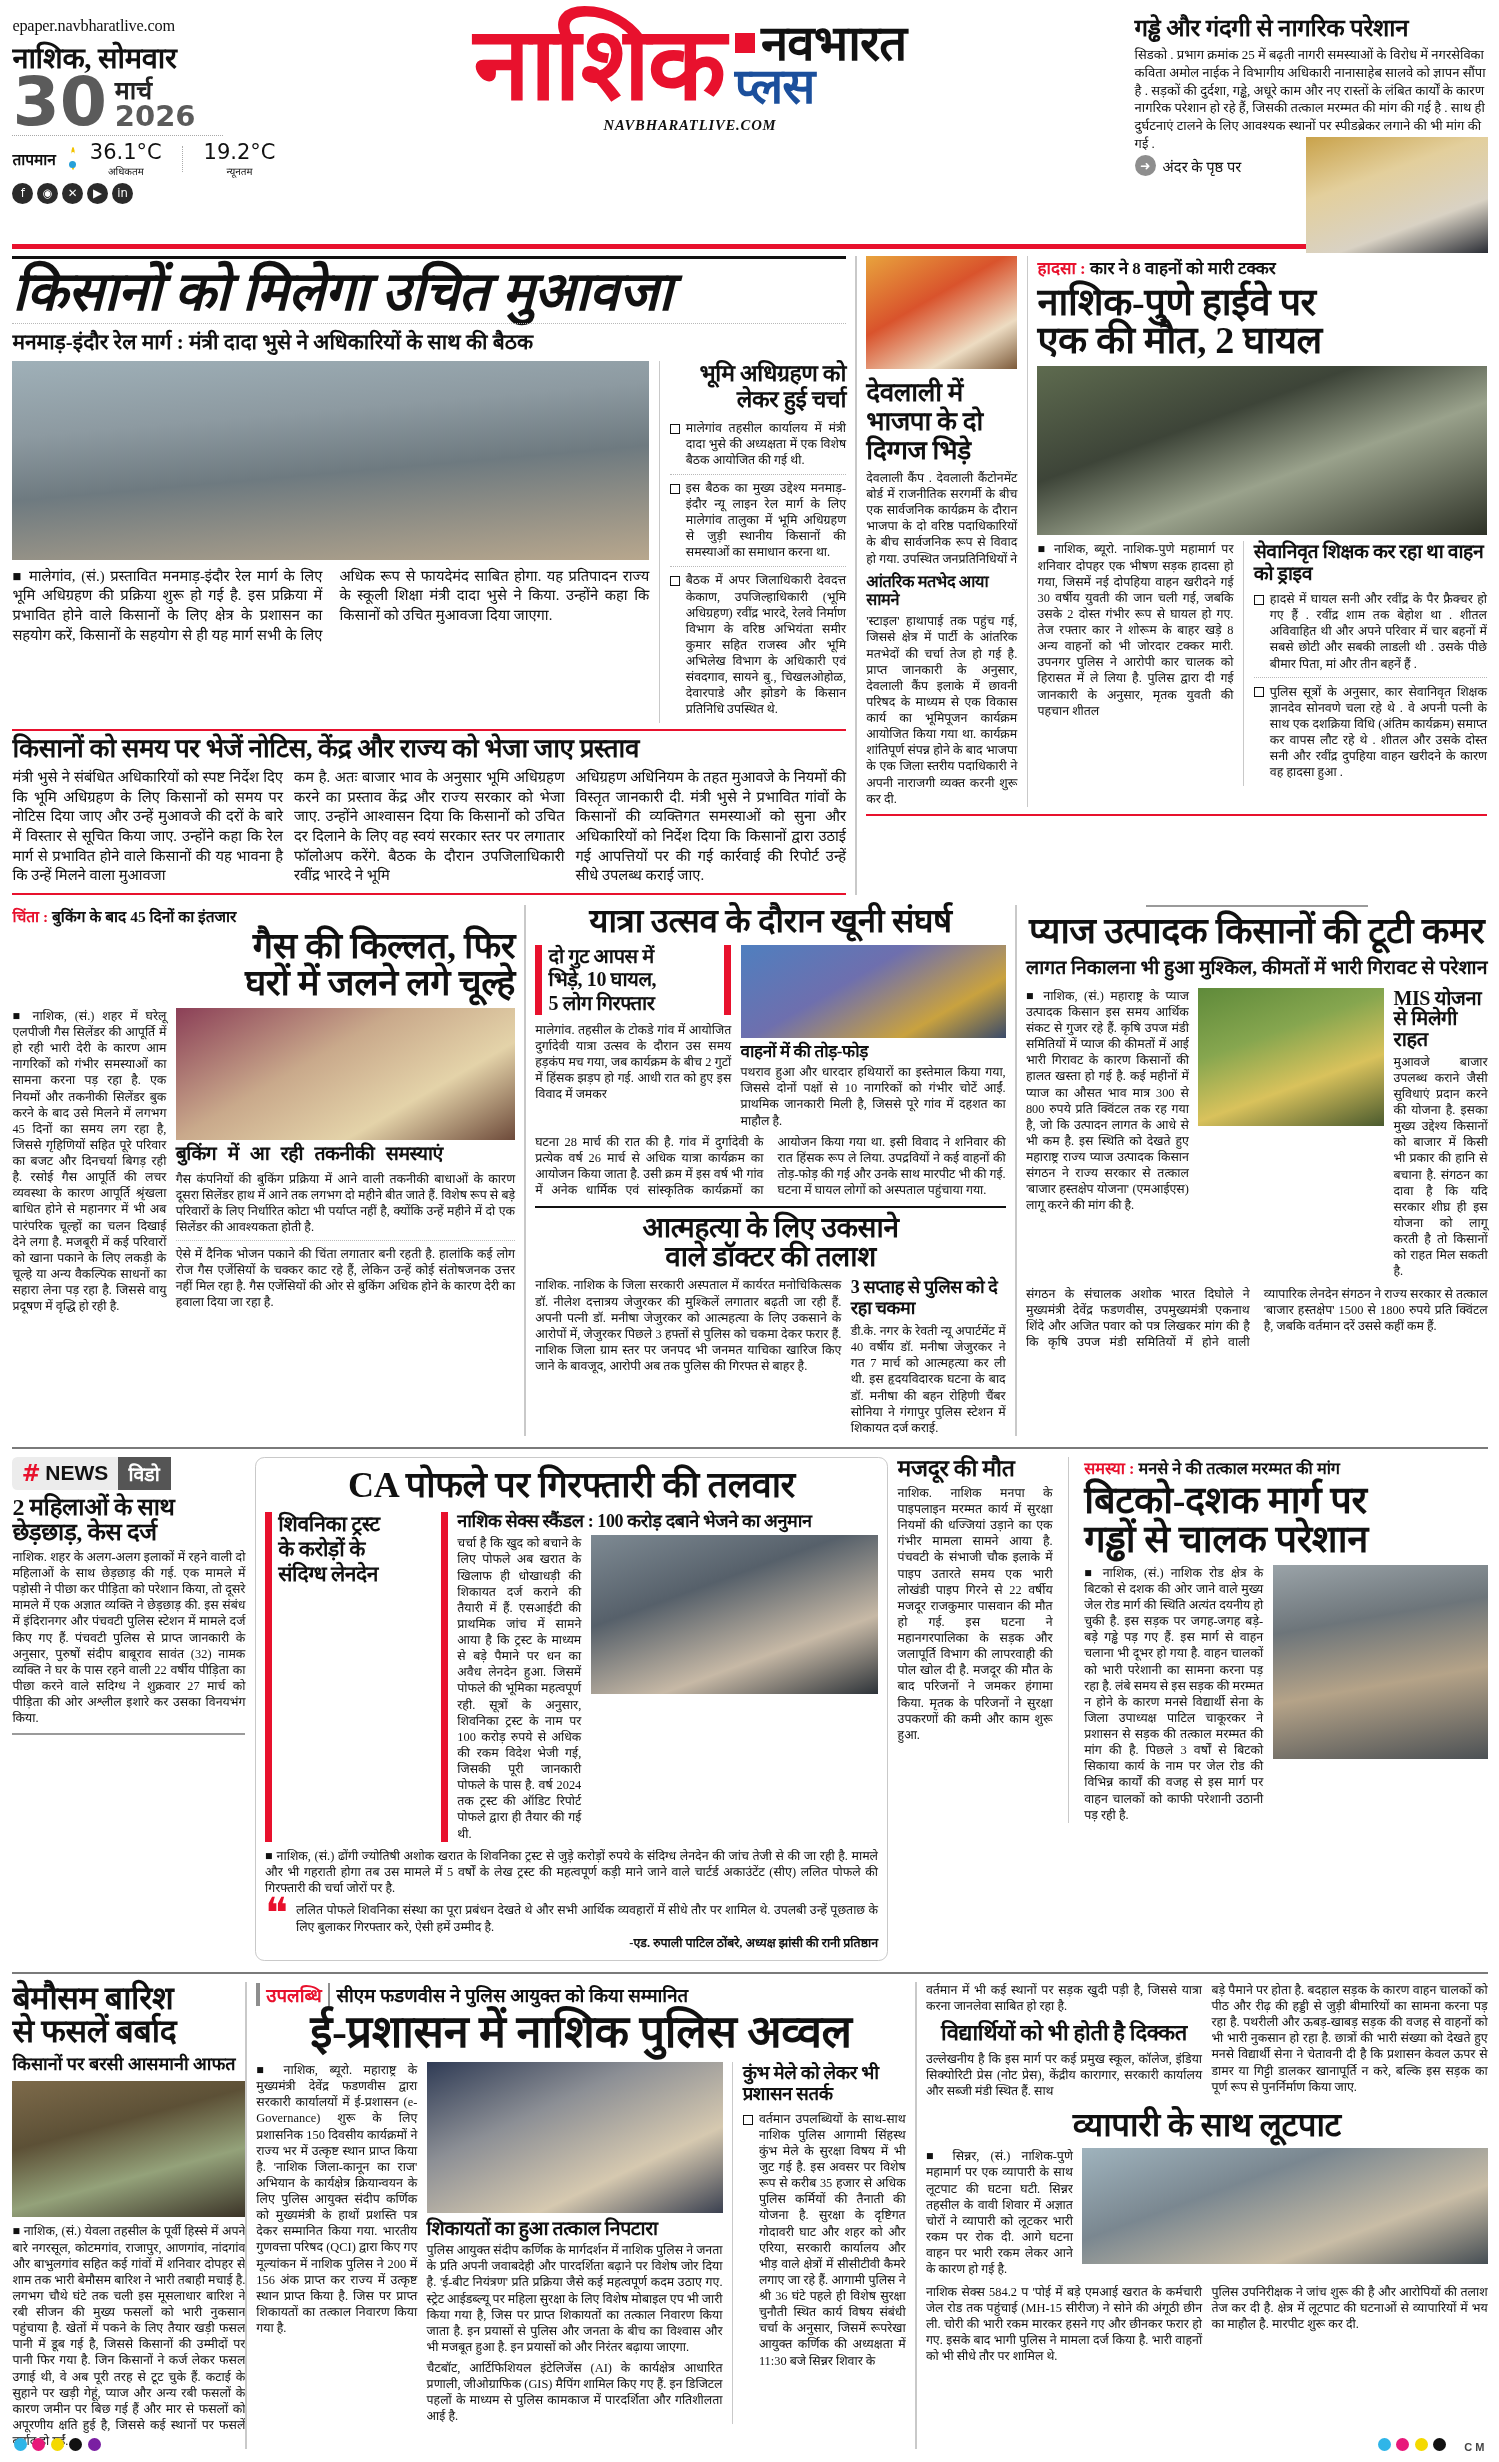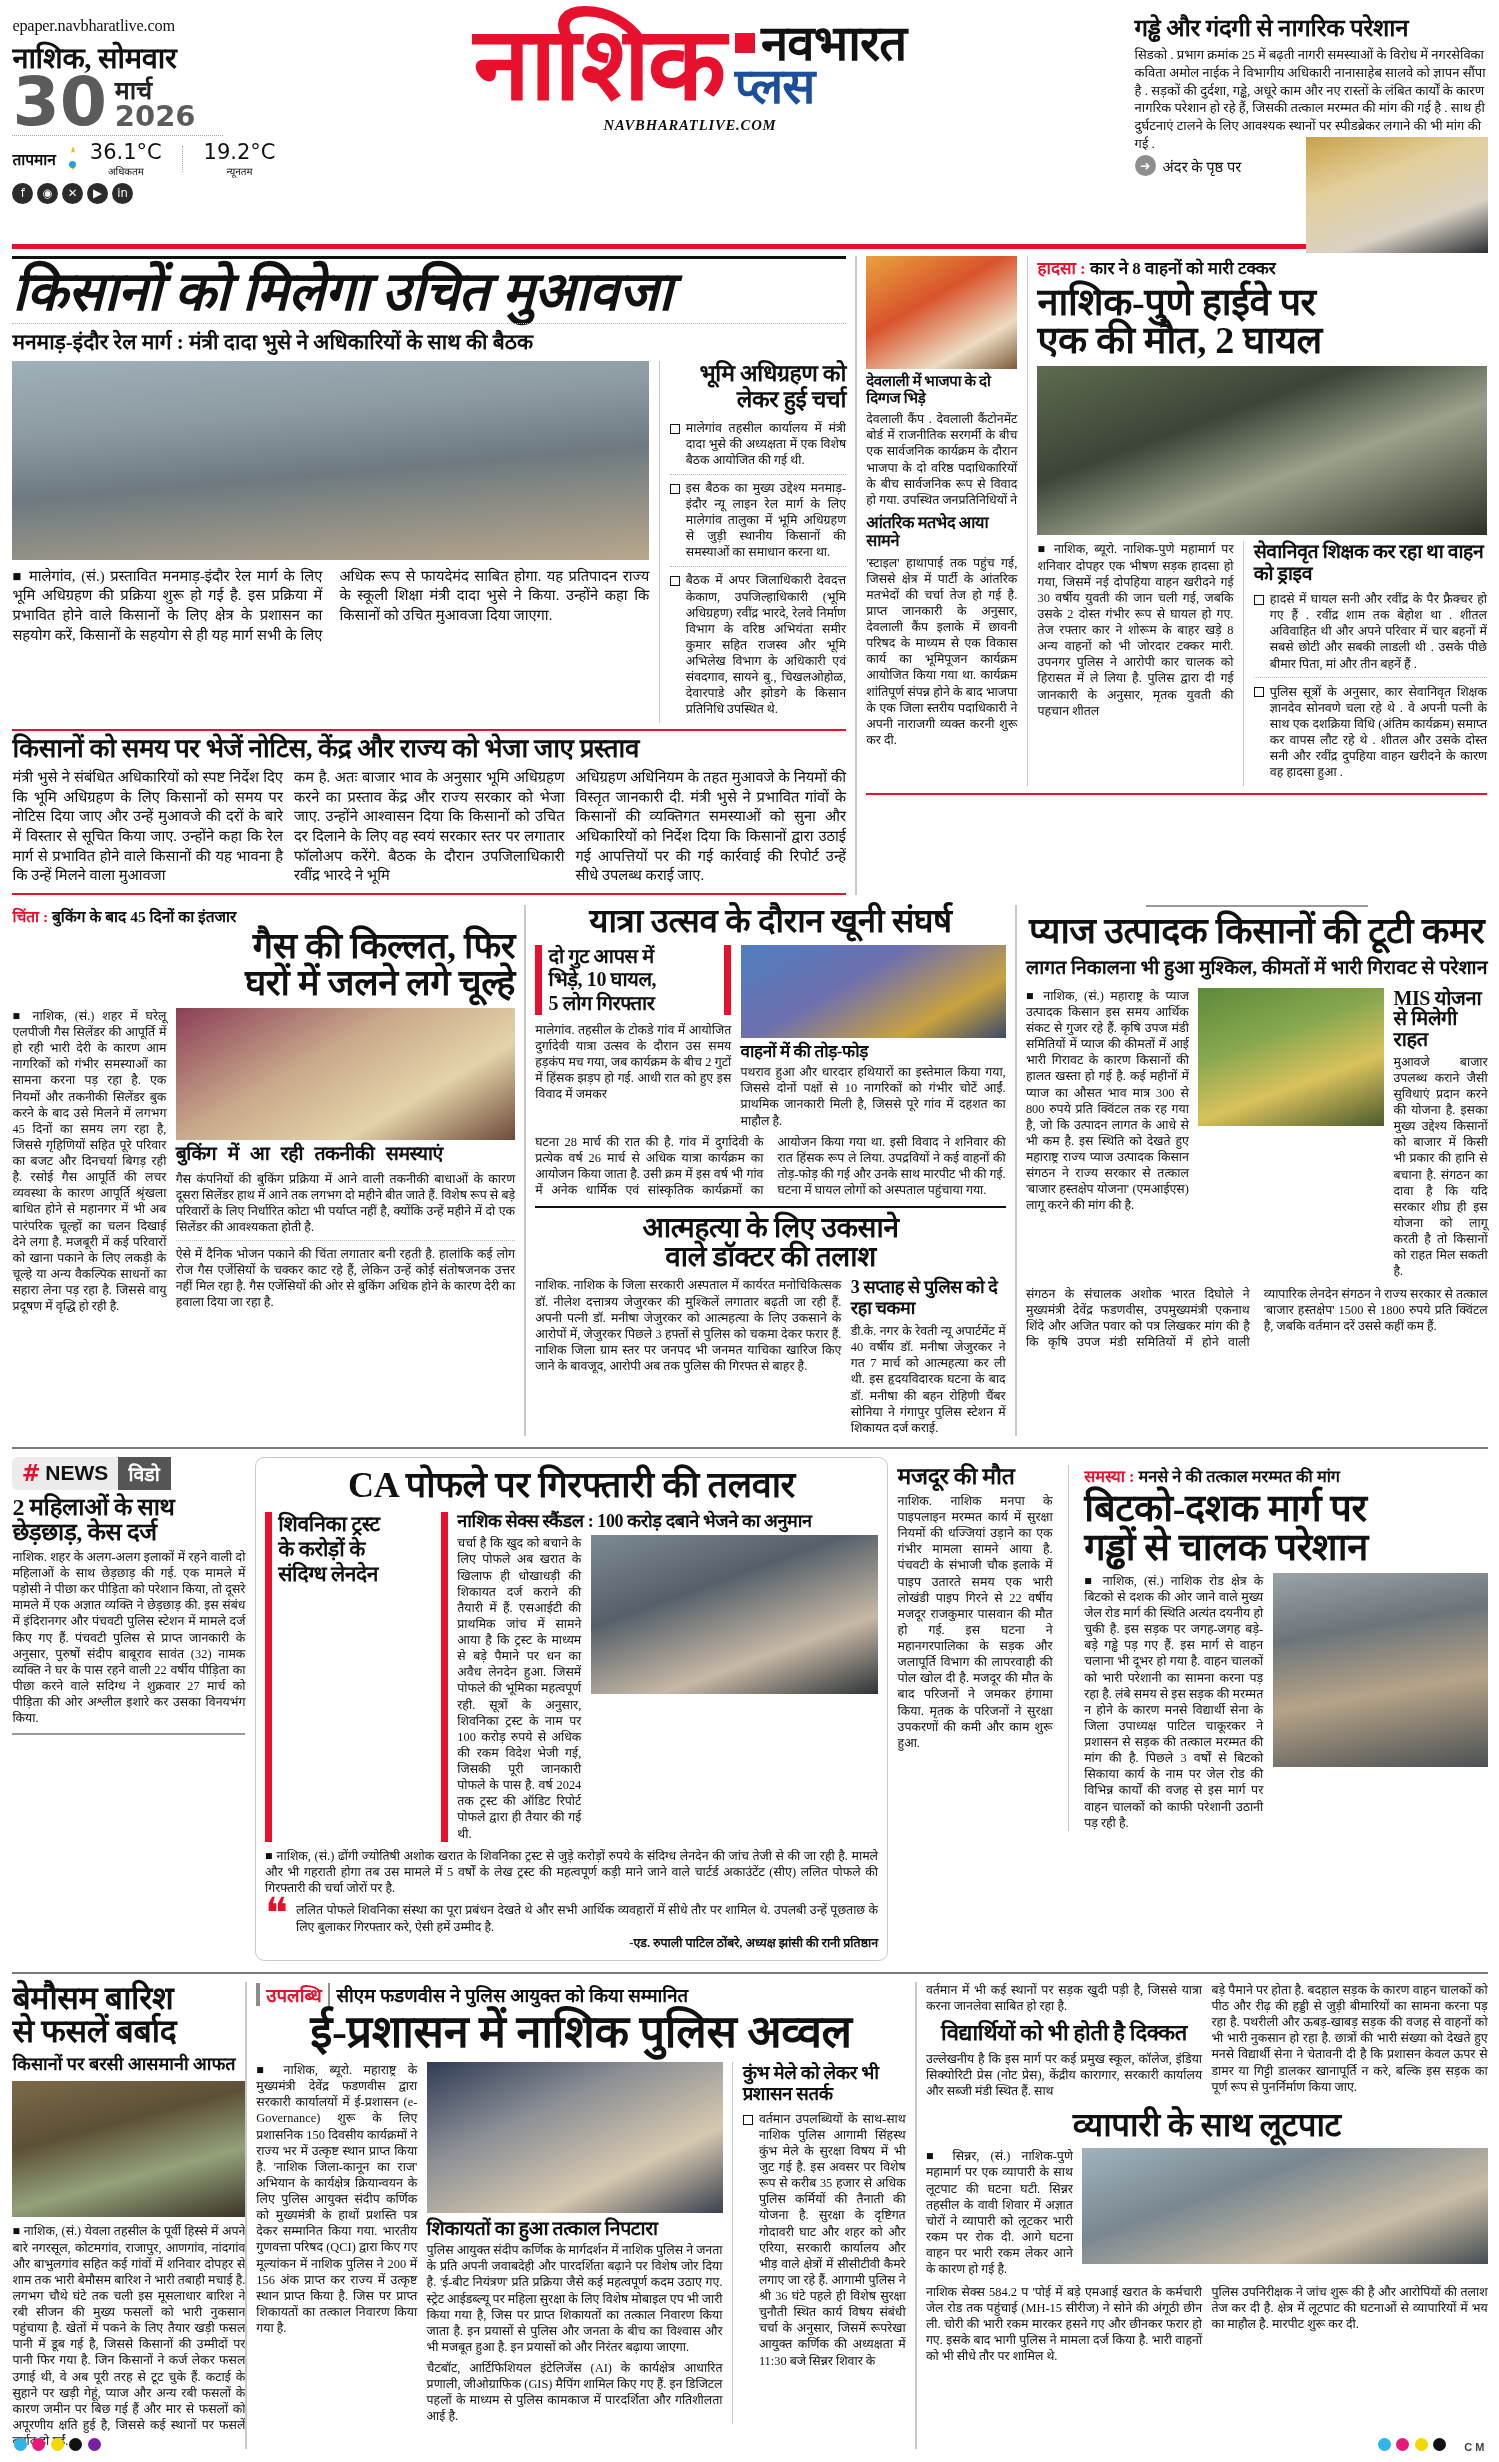--- a/index.html
+++ b/index.html
@@ -188,21 +188,21 @@
       <div class="rule-red-thin" style="margin-top:7px;"></div>
     </div>
 
     <div class="vline"></div>
 
     <div class="col" style="width:630px; padding-left:9.3px;">
       <div style="display:flex; gap:9.3px;">
         <div style="width:151px;">
           <div class="photo" style="width:100%;height:113px;
                background:linear-gradient(150deg,#e8a33d 0%,#d9532c 40%,#eddcc2 75%,#7c5a3a 100%);"></div>
-          <div class="hdl" style="font-size:15px;margin-top:4px;line-height:1.1;">देवलाली में भाजपा के दो दिग्गज भिड़े</div>
+          <div class="hdl" style="font-size:26px;margin-top:10px;line-height:1.1;">देवलाली में भाजपा के दो दिग्गज भिड़े</div>
           <div class="body-txt xs" style="margin-top:4.7px;">देवलाली कैंप . देवलाली कैंटोनमेंट बोर्ड में राजनीतिक सरगर्मी के बीच एक सार्वजनिक कार्यक्रम के दौरान भाजपा के दो वरिष्ठ पदाधिकारियों के बीच सार्वजनिक रूप से विवाद हो गया. उपस्थित जनप्रतिनिधियों ने</div>
           <div class="hdl" style="font-size:16.3px;margin-top:6.2px;line-height:1.12;">आंतरिक मतभेद आया सामने</div>
           <div class="body-txt xs" style="margin-top:3.9px;">'स्टाइल' हाथापाई तक पहुंच गई, जिससे क्षेत्र में पार्टी के आंतरिक मतभेदों की चर्चा तेज हो गई है. प्राप्त जानकारी के अनुसार, देवलाली कैंप इलाके में छावनी परिषद के माध्यम से एक विकास कार्य का भूमिपूजन कार्यक्रम आयोजित किया गया था. कार्यक्रम शांतिपूर्ण संपन्न होने के बाद भाजपा के एक जिला स्तरीय पदाधिकारी ने अपनी नाराजगी व्यक्त करनी शुरू कर दी.</div>
         </div>
         <div class="vline"></div>
         <div style="flex:1;">
           <div class="kicker">
             <span class="red">हादसा :</span><span> कार ने 8 वाहनों को मारी टक्कर</span>
           </div>
           <div class="hdl" style="font-size:38px;margin-top:3.1px;">नाशिक-पुणे हाईवे पर</div>
@@ -352,21 +352,21 @@
       <div style="display:flex;gap:7.8px;margin-top:6.2px;align-items:flex-start;">
         <div style="font-size:43px;color:#e8112d;line-height:0.55;font-family:'DejaVu Serif',serif;">❝</div>
         <div style="flex:1;">
           <div class="body-txt xs">ललित पोफले शिवनिका संस्था का पूरा प्रबंधन देखते थे और सभी आर्थिक व्यवहारों में सीधे तौर पर शामिल थे. उपलबी उन्हें पूछताछ के लिए बुलाकर गिरफ्तार करे, ऐसी हमें उम्मीद है.</div>
           <div class="body-txt xs" style="text-align:right;font-weight:bold;">-एड. रुपाली पाटिल ठोंबरे, अध्यक्ष झांसी की रानी प्रतिष्ठान</div>
         </div>
       </div>
     </div>
 
     <div style="width:590px;">
-      <div style="display:flex;gap:15px;margin-top:8px;">
+      <div style="display:flex;gap:15px;">
         <div style="width:155px;">
           <div class="hdl" style="font-size:23px;">मजदूर की मौत</div>
           <div class="body-txt xs" style="margin-top:4.7px;">नाशिक. नाशिक मनपा के पाइपलाइन मरम्मत कार्य में सुरक्षा नियमों की धज्जियां उड़ाने का एक गंभीर मामला सामने आया है. पंचवटी के संभाजी चौक इलाके में पाइप उतारते समय एक भारी लोखंडी पाइप गिरने से 22 वर्षीय मजदूर राजकुमार पासवान की मौत हो गई. इस घटना ने महानगरपालिका के सड़क और जलापूर्ति विभाग की लापरवाही की पोल खोल दी है. मजदूर की मौत के बाद परिजनों ने जमकर हंगामा किया. मृतक के परिजनों ने सुरक्षा उपकरणों की कमी और काम शुरू हुआ.</div>
         </div>
         <div class="vline"></div>
         <div style="flex:1;">
           <div class="kicker" style="font-size:16.3px;">
             <span class="red">समस्या :</span><span> मनसे ने की तत्काल मरम्मत की मांग</span>
           </div>
           <div class="hdl" style="font-size:38px;margin-top:2.3px;">बिटको-दशक मार्ग पर</div>

